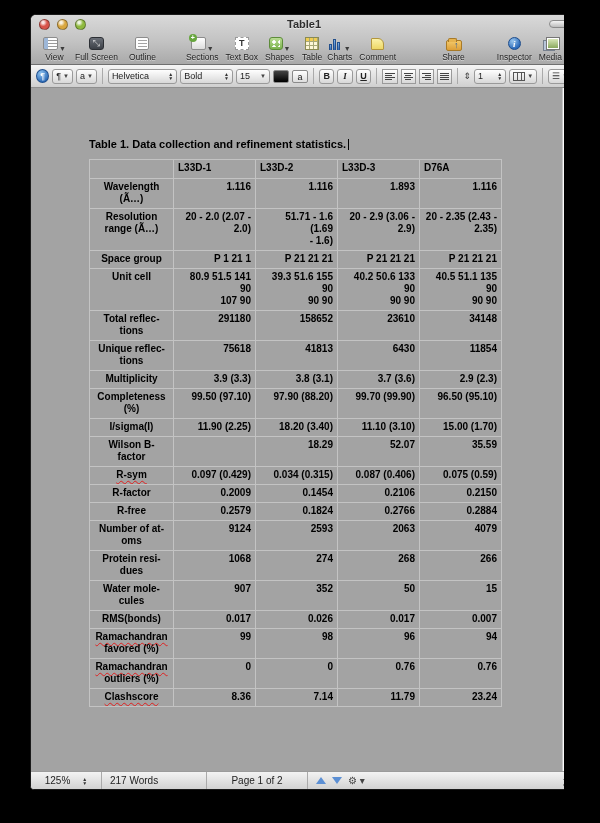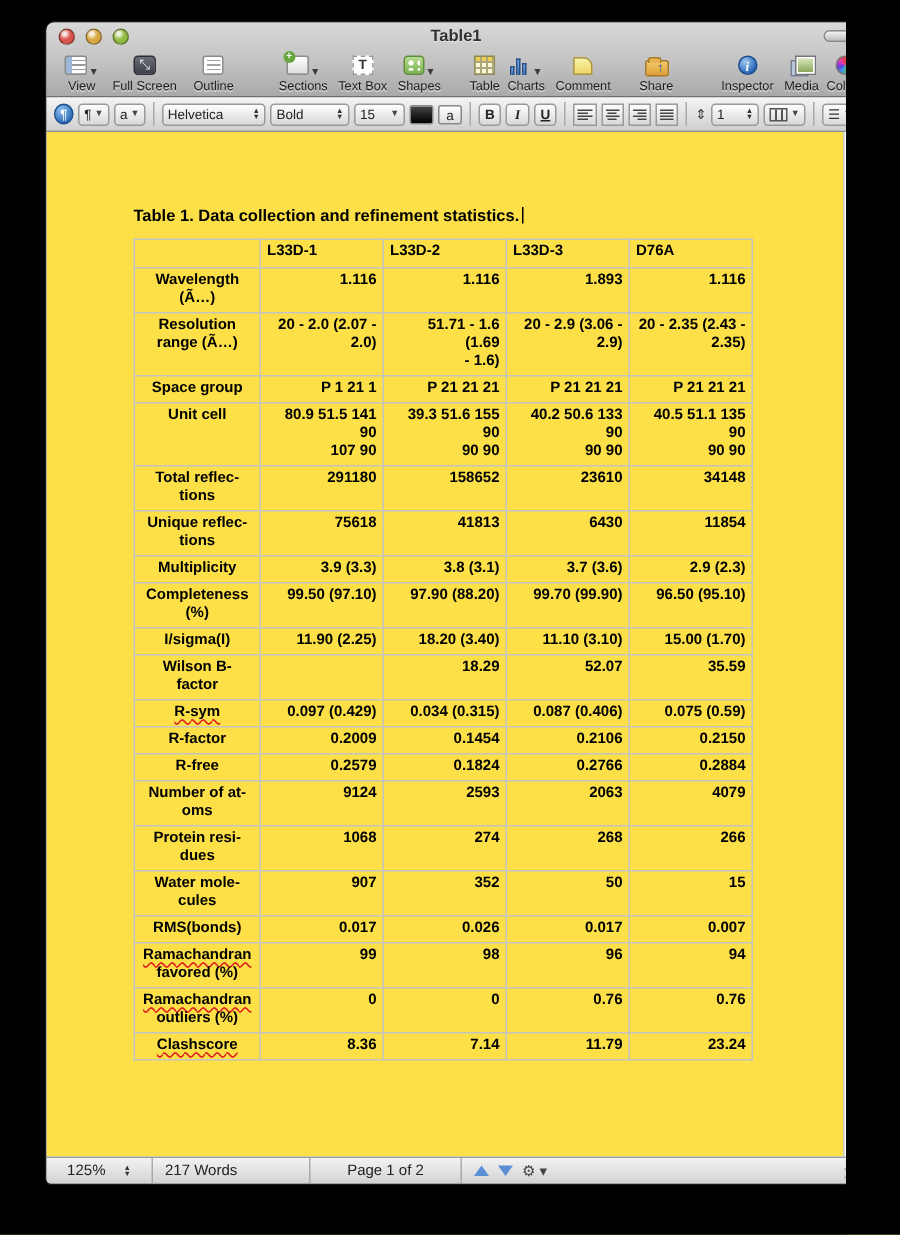--- a/index.html
+++ b/index.html
@@ -94,21 +94,21 @@
   .alignbox i { height:1px; background:#444; display:block; }
   .al-l i:nth-child(2), .al-l i:nth-child(4) { width:70%; } .al-l i { width:100%; }
   .al-c i:nth-child(2), .al-c i:nth-child(4) { width:70%; margin:0 auto; } .al-c i { width:100%; }
   .al-r i:nth-child(2), .al-r i:nth-child(4) { width:70%; margin-left:auto; } .al-r i { width:100%; }
   .al-j i { width:100%; }
   .cols-ic { width:12px; height:9px; border:1px solid #555; background:repeating-linear-gradient(90deg,#0000 0 3px,#555 3px 4px); }
   .list-ic { font-size:9px; color:#333; line-height:9px; }
 
   
   .content { position:relative; flex:1; background:#fff; overflow:hidden; }
-  .page { position:absolute; inset:0 15px 0 0; background:#fde047; }
+  .page { position:absolute; inset:0 15px 0 0; background:#a3a3a3; }
   .doc-title { position:absolute; left:58px; top:50px; font-size:11px; font-weight:bold; color:#000; white-space:nowrap; }
   .caret { display:inline-block; width:1px; height:11px; background:#000; margin-left:2px; vertical-align:-2px; }
 
   table.stats { position:absolute; left:58px; top:71px; border-collapse:collapse; table-layout:fixed; width:412px;
                 font-size:10px; line-height:12px; font-weight:bold; color:#000; }
   table.stats col.c0 { width:84px; } table.stats col { width:82px; }
   table.stats td, table.stats th { border:1px solid #c3c3c3; vertical-align:top; padding:2px 4px 3px 4px;
                 white-space:pre-line; overflow:hidden; }
   table.stats th { text-align:left; height:19px; }
   td.rowlabel { text-align:center; }
@@ -187,21 +187,21 @@
             </span>
           <span class="lbl">Text Box</span>
         </div>
         <div class="tb-item" style="margin-left:7px">
           <span class="tb-ic">
               <span class="ic-shapes"></span>
               <span class="dd">▼</span>
             </span>
           <span class="lbl">Shapes</span>
         </div>
-        <div class="tb-item" style="margin-left:19px">
+        <div class="tb-item" style="margin-left:8px">
           <span class="tb-ic">
               <span class="ic-table"></span>
             </span>
           <span class="lbl">Table</span>
         </div>
         <div class="tb-item" style="margin-left:5px">
           <span class="tb-ic">
               <span class="ic-charts">
                 <i style="height:6px"></i>
                 <i style="height:11px"></i>
@@ -210,21 +210,21 @@
               <span class="dd">▼</span>
             </span>
           <span class="lbl">Charts</span>
         </div>
         <div class="tb-item" style="margin-left:7px">
           <span class="tb-ic">
               <span class="ic-comment"></span>
             </span>
           <span class="lbl">Comment</span>
         </div>
-        <div class="tb-item" style="margin-left:19px">
+        <div class="tb-item" style="margin-left:46px">
           <span class="tb-ic">
               <span class="ic-share"></span>
             </span>
           <span class="lbl">Share</span>
         </div>
         <div class="tb-item" style="margin-left:32px">
           <span class="tb-ic">
               <span class="ic-inspector">i</span>
             </span>
           <span class="lbl">Inspector</span>

